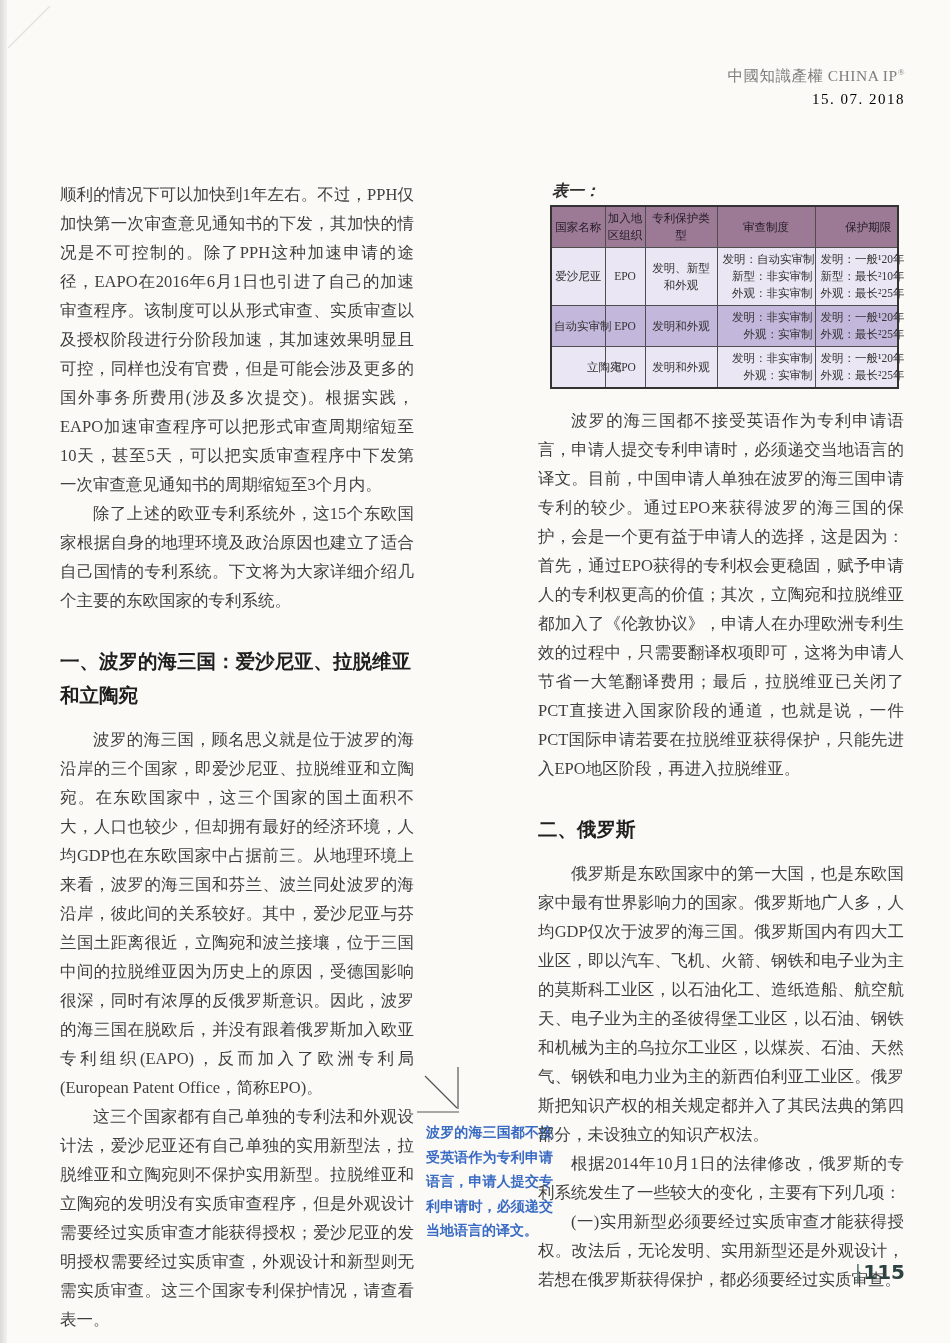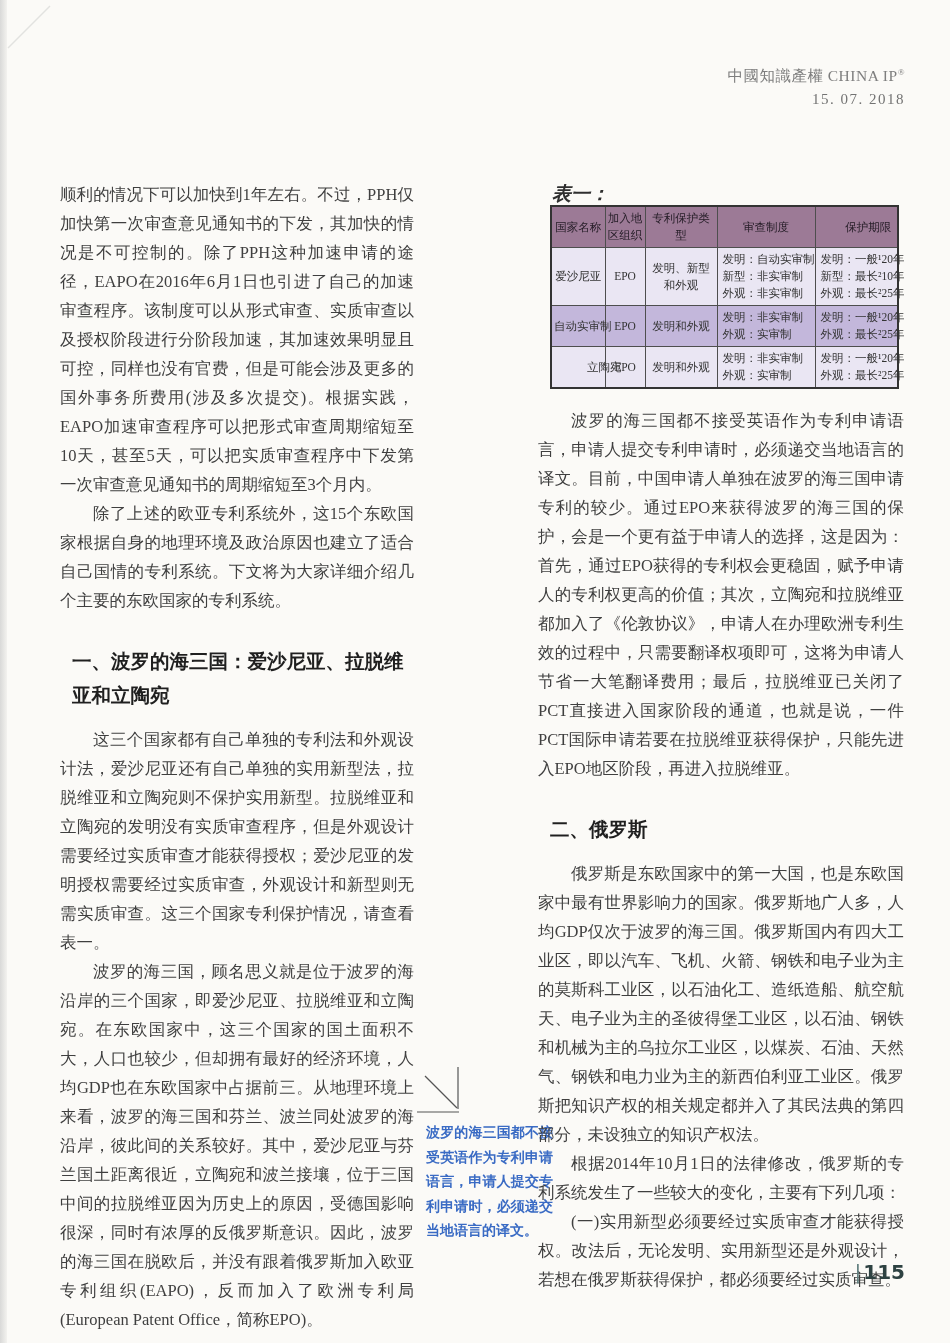--- a/index.html
+++ b/index.html
@@ -12,58 +12,58 @@
   }
   
   .scan-edge-left{position:absolute;left:0;top:0;width:7px;height:1343px;
     background:linear-gradient(to right,#d9d9d8,#f3f2ef);}
   .scan-corner{position:absolute;left:6px;top:2px;width:60px;height:60px;}
 
   
   .mag-head{position:absolute;right:45px;top:66px;text-align:right;color:#7e7e7e;}
   .mag-title{font-size:15.5px;letter-spacing:0.5px;}
   .mag-title sup{font-size:9px;}
-  .mag-date{font-size:15px;letter-spacing:1.5px;color:#737373;margin-top:4px;}
+  .mag-date{font-size:15px;letter-spacing:1.5px;color:#000000;margin-top:4px;}
 
   
   .col{position:absolute;font-size:16.5px;line-height:29px;text-align:justify;color:#3f3f3f;}
   .col-left{left:60px;top:180px;width:354px;}
   .col-right{left:538px;top:406px;width:366px;}
   .col p{margin:0;}
   .col p.ind{text-indent:2em;}
   .sec-head{
     font-family:"DejaVu Sans","Liberation Sans",sans-serif;
     font-weight:bold;color:#1f1f1f;
     font-size:19.5px;line-height:34px;text-align:left;
-    margin:30px 0 12px 12px;
+    margin:30px 0 12px 0;
   }
 
   
   .callout{position:absolute;left:426px;top:1120px;width:127px;
     font-family:"DejaVu Sans","Liberation Sans",sans-serif;
     font-weight:bold;font-size:14px;line-height:24.5px;
     text-align:justify;}
   .callout-arrow{position:absolute;left:414px;top:1064px;}
 
   
   .tbl-caption{position:absolute;left:552px;top:181px;
-    font-size:19px;font-weight:bold;font-style:italic;color:#2f2f2f;}
+    font-size:16px;font-weight:bold;font-style:italic;color:#2f2f2f;}
   .tbl-wrap{position:absolute;left:550px;top:205px;width:296px;}
   table.patent{border-collapse:collapse;table-layout:fixed;width:347px;
     font-size:11.5px;line-height:17px;color:#333;
     font-family:"Liberation Serif","DejaVu Serif",serif;}
   table.patent col:nth-child(1){width:54px;}
   table.patent col:nth-child(2){width:40px;}
   table.patent col:nth-child(3){width:72px;}
   table.patent col:nth-child(4){width:98px;}
   table.patent col:nth-child(5){width:83px;}
   table.patent th,table.patent td{border:1px solid #4e4e4e;padding:3px 2px;vertical-align:middle;}
   table.patent th{font-weight:normal;text-align:center;color:#241c26;}
   table.patent td{white-space:pre;text-align:center;}
-  table.patent td:nth-child(4),table.patent td:nth-child(5){text-align:left;padding-left:5px;}
+  table.patent td:nth-child(4),table.patent td:nth-child(5){text-align:right;padding-left:5px;}
   table.patent{border:2px solid #333;}
 
   
   .page-num{position:absolute;right:45px;top:1260px;
     font-family:"DejaVu Sans","Liberation Sans",sans-serif;
     font-weight:bold;font-size:20px;color:#2e4242;}
   .page-num .bar{color:#5f7d7d;font-weight:normal;margin-right:2px;}
 </style>
 </head>
 <body>
@@ -75,22 +75,22 @@
 
 <div class="mag-head">
   <div class="mag-title"><span>中國知識產權 CHINA IP</span><sup>®</sup></div>
   <div class="mag-date">15. 07. 2018</div>
 </div>
 
 <div class="col col-left">
   <p>顺利的情况下可以加快到1年左右。不过，PPH仅加快第一次审查意见通知书的下发，其加快的情况是不可控制的。除了PPH这种加速申请的途径，EAPO在2016年6月1日也引进了自己的加速审查程序。该制度可以从形式审查、实质审查以及授权阶段进行分阶段加速，其加速效果明显且可控，同样也没有官费，但是可能会涉及更多的国外事务所费用(涉及多次提交)。根据实践，EAPO加速审查程序可以把形式审查周期缩短至10天，甚至5天，可以把实质审查程序中下发第一次审查意见通知书的周期缩短至3个月内。</p>
   <p class="ind">除了上述的欧亚专利系统外，这15个东欧国家根据自身的地理环境及政治原因也建立了适合自己国情的专利系统。下文将为大家详细介绍几个主要的东欧国家的专利系统。</p>
   <h2 class="sec-head">一、波罗的海三国：爱沙尼亚、拉脱维亚和立陶宛</h2>
+  <p class="ind">波罗的海三国，顾名思义就是位于波罗的海沿岸的三个国家，即爱沙尼亚、拉脱维亚和立陶宛。在东欧国家中，这三个国家的国土面积不大，人口也较少，但却拥有最好的经济环境，人均GDP也在东欧国家中占据前三。从地理环境上来看，波罗的海三国和芬兰、波兰同处波罗的海沿岸，彼此间的关系较好。其中，爱沙尼亚与芬兰国土距离很近，立陶宛和波兰接壤，位于三国中间的拉脱维亚因为历史上的原因，受德国影响很深，同时有浓厚的反俄罗斯意识。因此，波罗的海三国在脱欧后，并没有跟着俄罗斯加入欧亚专利组织(EAPO)，反而加入了欧洲专利局(European Patent Office，简称EPO)。</p>
   <p class="ind">这三个国家都有自己单独的专利法和外观设计法，爱沙尼亚还有自己单独的实用新型法，拉脱维亚和立陶宛则不保护实用新型。拉脱维亚和立陶宛的发明没有实质审查程序，但是外观设计需要经过实质审查才能获得授权；爱沙尼亚的发明授权需要经过实质审查，外观设计和新型则无需实质审查。这三个国家专利保护情况，请查看表一。</p>
-  <p class="ind">波罗的海三国，顾名思义就是位于波罗的海沿岸的三个国家，即爱沙尼亚、拉脱维亚和立陶宛。在东欧国家中，这三个国家的国土面积不大，人口也较少，但却拥有最好的经济环境，人均GDP也在东欧国家中占据前三。从地理环境上来看，波罗的海三国和芬兰、波兰同处波罗的海沿岸，彼此间的关系较好。其中，爱沙尼亚与芬兰国土距离很近，立陶宛和波兰接壤，位于三国中间的拉脱维亚因为历史上的原因，受德国影响很深，同时有浓厚的反俄罗斯意识。因此，波罗的海三国在脱欧后，并没有跟着俄罗斯加入欧亚专利组织(EAPO)，反而加入了欧洲专利局(European Patent Office，简称EPO)。</p>
 </div>
 
 <svg class="callout-arrow" width="50" height="52">
   <line x1="44" y1="3" x2="44" y2="45" stroke="#555" stroke-width="1.2"></line>
   <line x1="11" y1="12" x2="43" y2="44" stroke="#555" stroke-width="1.2"></line>
   <line x1="3" y1="48" x2="45" y2="48" stroke="#555" stroke-width="1.2"></line>
 </svg>
 <div class="callout" id="callout" style="color: rgb(58, 107, 196);">波罗的海三国都不接受英语作为专利申请语言，申请人提交专利申请时，必须递交当地语言的译文。</div>
 
 <div class="tbl-caption">表一：</div>

